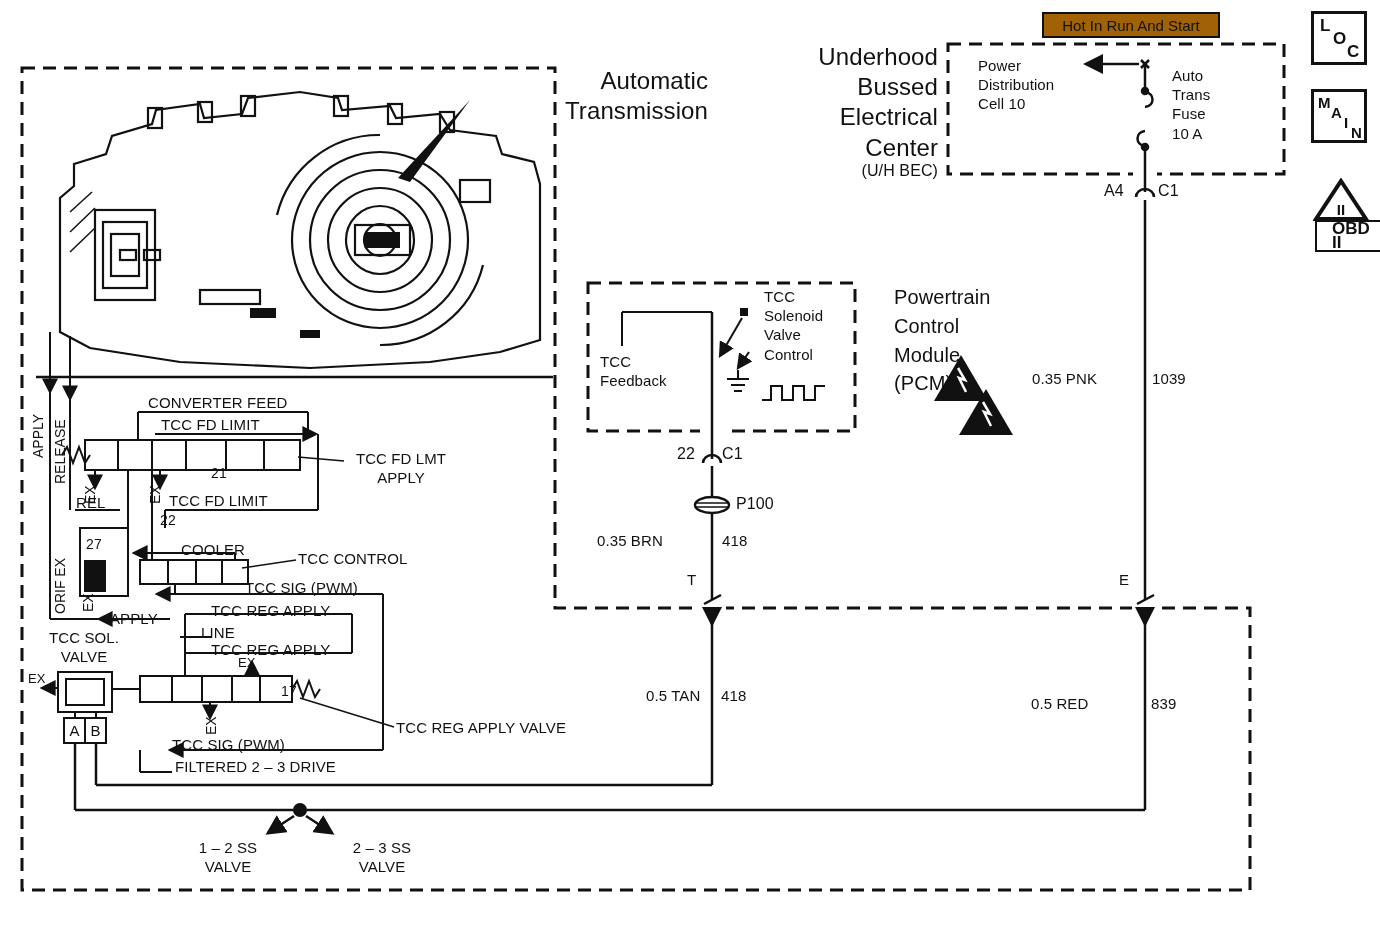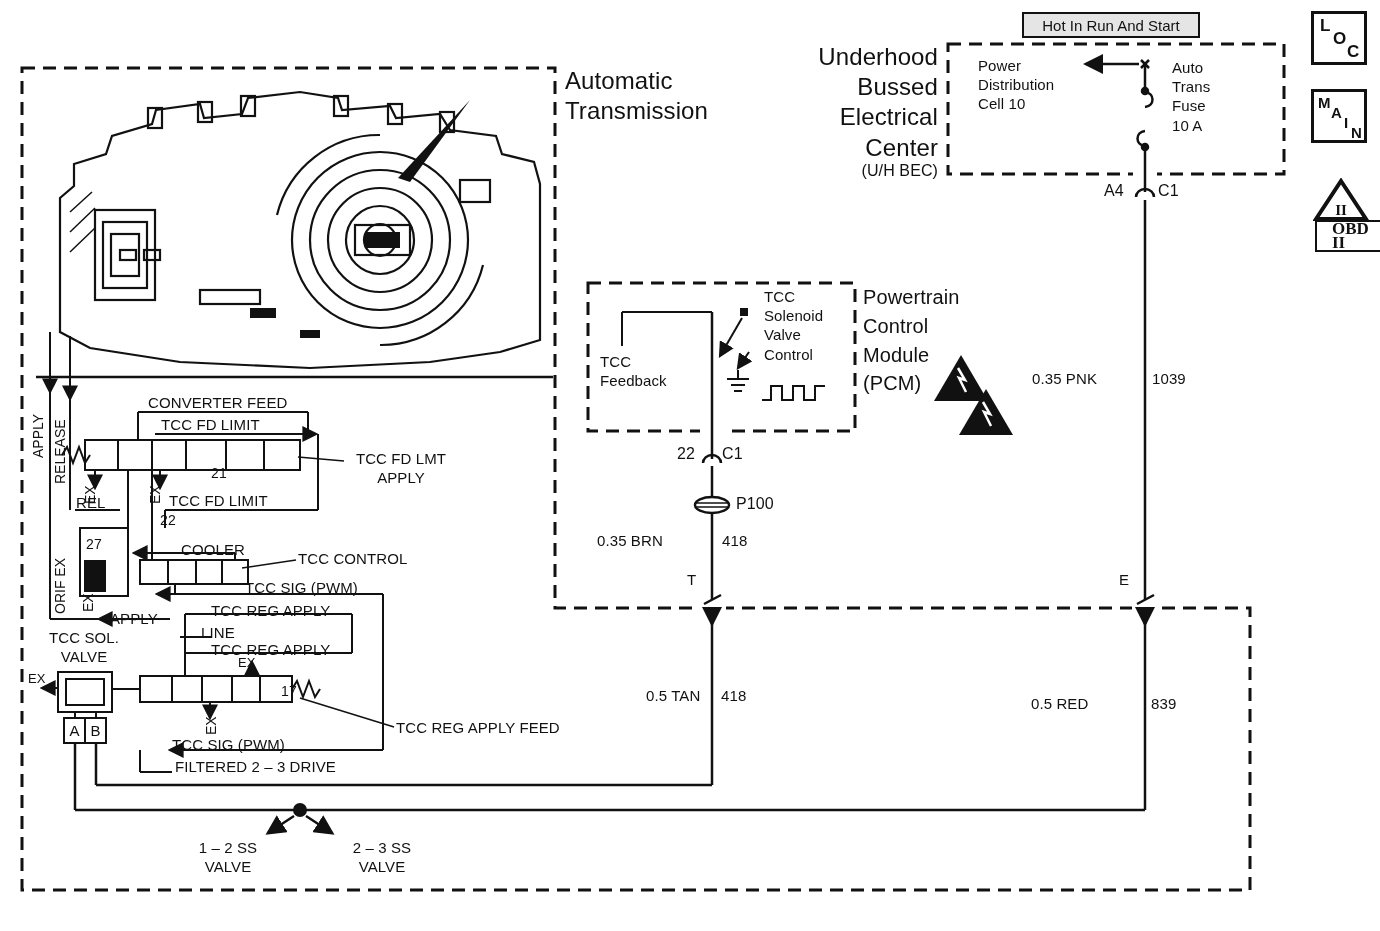--- a/index.html
+++ b/index.html
@@ -3,33 +3,33 @@
 <meta charset="utf-8">
 <style>
   * { margin:0; padding:0; box-sizing:border-box; }
   html,body { width:1380px; height:931px; }
   body {
     position:relative; background:#ffffff; color:#111;
     font-family:"Liberation Sans", sans-serif; overflow:hidden;
   }
   svg.canvas { position:absolute; left:0; top:0; }
   .lbl { position:absolute; white-space:pre-line; font-size:15px; font-weight:500; line-height:1.28; letter-spacing:.1px; }
-  .t24 { font-size:24px; line-height:1.26; }
-  .t20 { font-size:20px; line-height:1.44; }
+  .t24 { font-size:24px; line-height:1.26;text-align:right; }
+  .t20 { font-size:20px; line-height:1.44;margin-left:31px; }
   .t19 { font-size:15px; }
   .t18 { font-size:16px; }
   .t14 { font-size:14px; }
   .t13 { font-size:13px; }
   .ra  { text-align:right; }
   .ctr { text-align:center; }
   .vrot { position:absolute; transform:rotate(-90deg); transform-origin:0 0; white-space:nowrap; font-size:14px; font-weight:500; }
-  .box { position:absolute; border:2px solid #111; display:flex; align-items:center; justify-content:center; background:#e5e5e5; }
+  .box { position:absolute; border:2px solid #111; display:flex; align-items:center; justify-content:center; background:#a16207;margin-left:20px; }
   .badge { position:absolute; width:56px; height:54px; border:3px solid #111; background:#fff; }
   .badge span { position:absolute; font-weight:bold; }
-  .obd-wrap { position:absolute;font-family:Liberation Serif, serif; }
+  .obd-wrap { position:absolute; }
   .obd-label { position:absolute; border:2px solid #111; font-size:17px; font-weight:bold; padding:0 15px; line-height:14px; background:#fff; }
 </style>
 </head>
 <body>
 
 <svg class="canvas" width="1380" height="931" viewBox="0 0 1380 931">
   <defs>
     <marker id="ah" viewBox="0 0 10 10" refX="8.5" refY="5" markerWidth="8" markerHeight="8" orient="auto-start-reverse">
       <path d="M0,0 L10,5 L0,10 Z" fill="#111"></path>
     </marker>
@@ -232,21 +232,21 @@
 <div class="box" style="left:1022px;top:12px;width:178px;height:26px;font-size:15px;font-weight:500">Hot In Run And Start</div>
 
 <div class="lbl t24 ra" style="left:798px;top:42px;width:140px">Underhood
 Bussed
 Electrical
 Center</div>
 <div class="lbl ra" style="left:798px;top:161px;width:140px;font-size:16px">(U/H BEC)</div>
 <div class="lbl" style="left:978px;top:56px">Power
 Distribution
 Cell 10</div>
-<div class="lbl" style="left:1172px;top:58px">Auto
+<div class="lbl" style="left:1172px;top:66px">Auto
 Trans
 Fuse
 10 A</div>
 <div class="lbl t18" style="left:1104px;top:181px">A4</div>
 <div class="lbl t18" style="left:1158px;top:181px">C1</div>
 
 <div class="lbl t19" style="left:1032px;top:369px">0.35 PNK</div>
 <div class="lbl t19" style="left:1152px;top:369px">1039</div>
 
 <div class="lbl t20" style="left:863px;top:283px">Powertrain
@@ -292,21 +292,21 @@
 <div class="lbl" style="left:201px;top:623px">LINE</div>
 <div class="lbl" style="left:211px;top:640px">TCC REG APPLY</div>
 <div class="lbl t13" style="left:238px;top:655px">EX</div>
 <div class="lbl t14" style="left:281px;top:683px">17</div>
 <div class="lbl ctr" style="left:38px;top:628px;width:92px">TCC SOL.
 VALVE</div>
 <div class="lbl t13" style="left:28px;top:671px">EX</div>
 <div class="vrot t13" style="left:203px;top:735px">EX</div>
 <div class="lbl ctr" style="left:64px;top:721px;width:21px">A</div>
 <div class="lbl ctr" style="left:85px;top:721px;width:21px">B</div>
-<div class="lbl" style="left:396px;top:718px">TCC REG APPLY FEED</div>
+<div class="lbl" style="left:396px;top:718px">TCC REG APPLY VALVE</div>
 <div class="lbl" style="left:172px;top:735px">TCC SIG (PWM)</div>
 <div class="lbl" style="left:175px;top:757px">FILTERED 2 – 3 DRIVE</div>
 <div class="lbl ctr" style="left:186px;top:838px;width:84px">1 – 2 SS
 VALVE</div>
 <div class="lbl ctr" style="left:340px;top:838px;width:84px">2 – 3 SS
 VALVE</div>
 <div class="vrot" style="left:30px;top:458px">APPLY</div>
 <div class="vrot" style="left:52px;top:484px">RELEASE</div>
 
 <div class="badge" style="left:1311px;top:11px">

